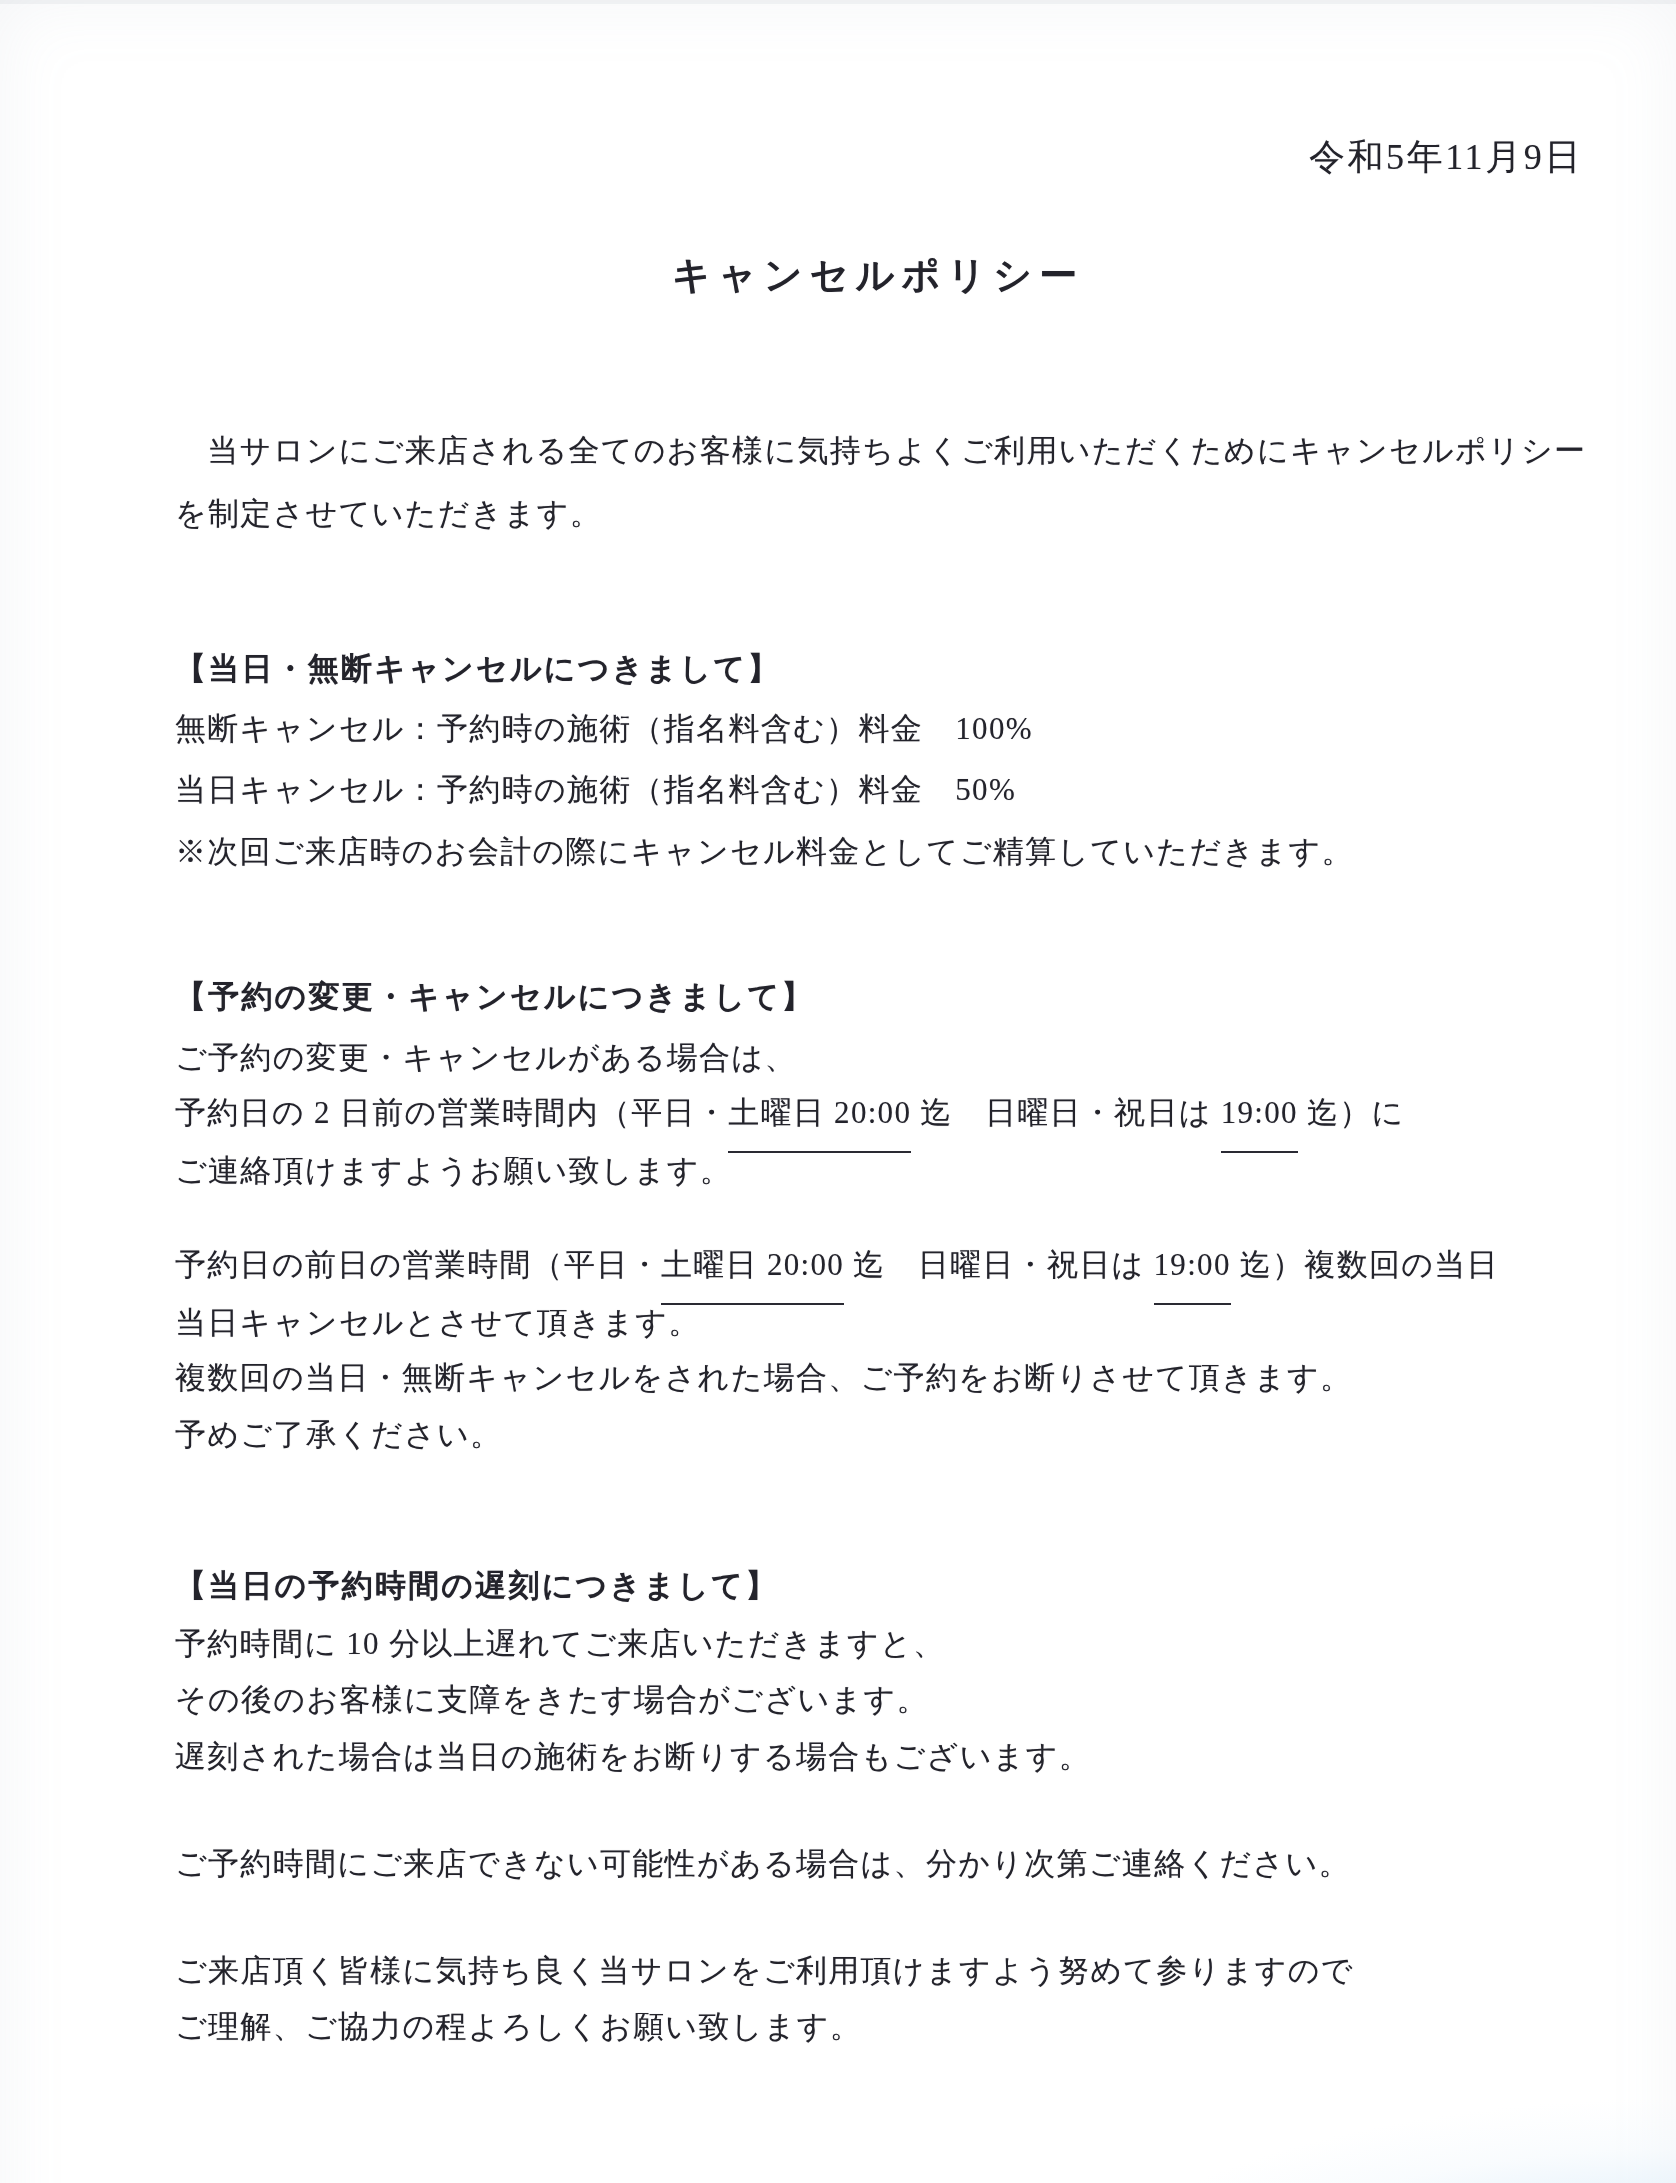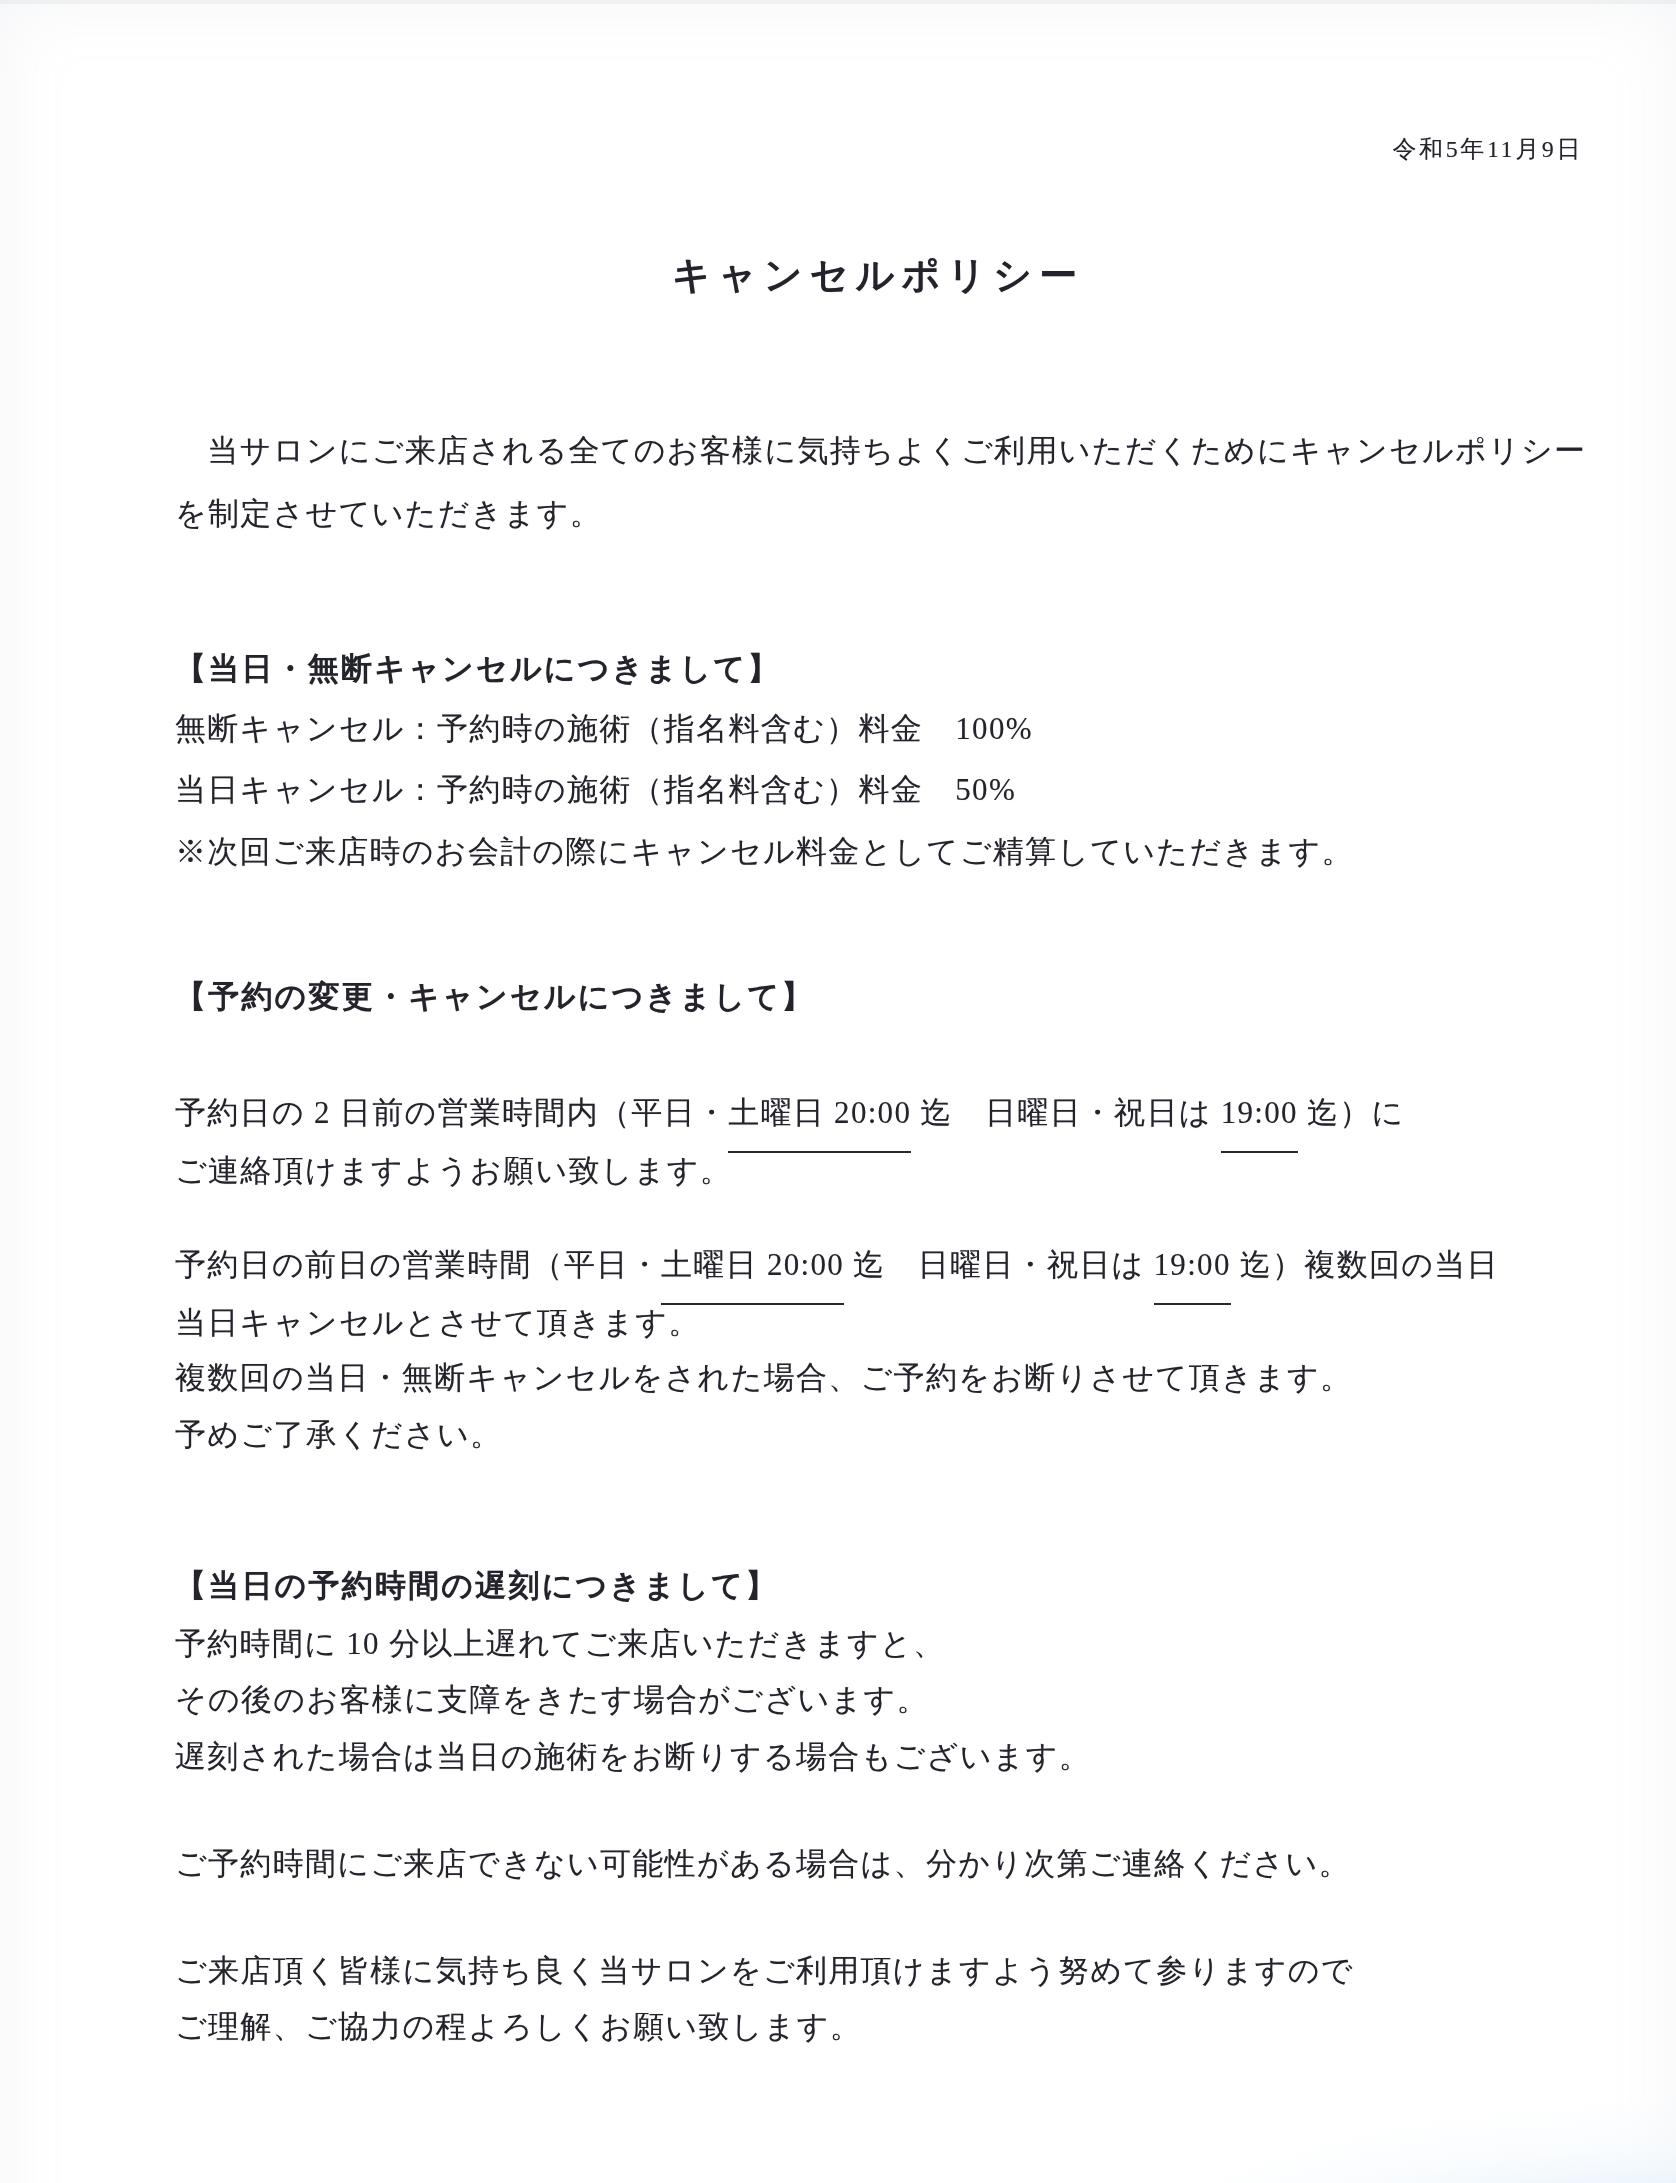--- a/index.html
+++ b/index.html
@@ -27,21 +27,21 @@
     color:var(--ink);
     text-shadow:0 0 0.9px rgba(35,35,50,0.30);
   }
   .heading{
     font-weight:bold;
     letter-spacing:2.2px;
   }
   .date-line{
     left:auto;
     right:94px;
-    font-size:24px;
+    font-size:36px;
     letter-spacing:2.6px;
   }
   .doc-title{
     left:672px;
     font-size:38px;
     font-weight:bold;
     letter-spacing:7px;
     text-align:center;
   }
   .footer-line{
@@ -87,20 +87,21 @@
 
   <div class="line" style="top:430px">　当サロンにご来店される全てのお客様に気持ちよくご利用いただくためにキャンセルポリシー</div>
   <div class="line" style="top:493px">を制定させていただきます。</div>
 
   <div class="line heading" style="top:648px">【当日・無断キャンセルにつきまして】</div>
   <div class="line" style="top:708px">無断キャンセル：予約時の施術（指名料含む）料金　100%</div>
   <div class="line" style="top:769px">当日キャンセル：予約時の施術（指名料含む）料金　50%</div>
   <div class="line" style="top:831px">※次回ご来店時のお会計の際にキャンセル料金としてご精算していただきます。</div>
 
   <div class="line heading" style="top:976px">【予約の変更・キャンセルにつきまして】</div>
+  <div class="line" style="top:1037px">ご予約の変更・キャンセルがある場合は、</div>
   <div class="line" style="top:1092px">
     <span>予約日の 2 日前の営業時間内（平日・</span><span class="u">土曜日 20:00</span><span> 迄　日曜日・祝日は </span><span class="u">19:00</span><span> 迄）に</span>
   </div>
   <div class="line" style="top:1150px">ご連絡頂けますようお願い致します。</div>
 
   <div class="line" style="top:1244px">
     <span>予約日の前日の営業時間（平日・</span><span class="u">土曜日 20:00</span><span> 迄　日曜日・祝日は </span><span class="u">19:00</span><span> 迄）複数回の当日</span>
   </div>
   <div class="line" style="top:1302px">当日キャンセルとさせて頂きます。</div>
   <div class="line" style="top:1357px">複数回の当日・無断キャンセルをされた場合、ご予約をお断りさせて頂きます。</div>

